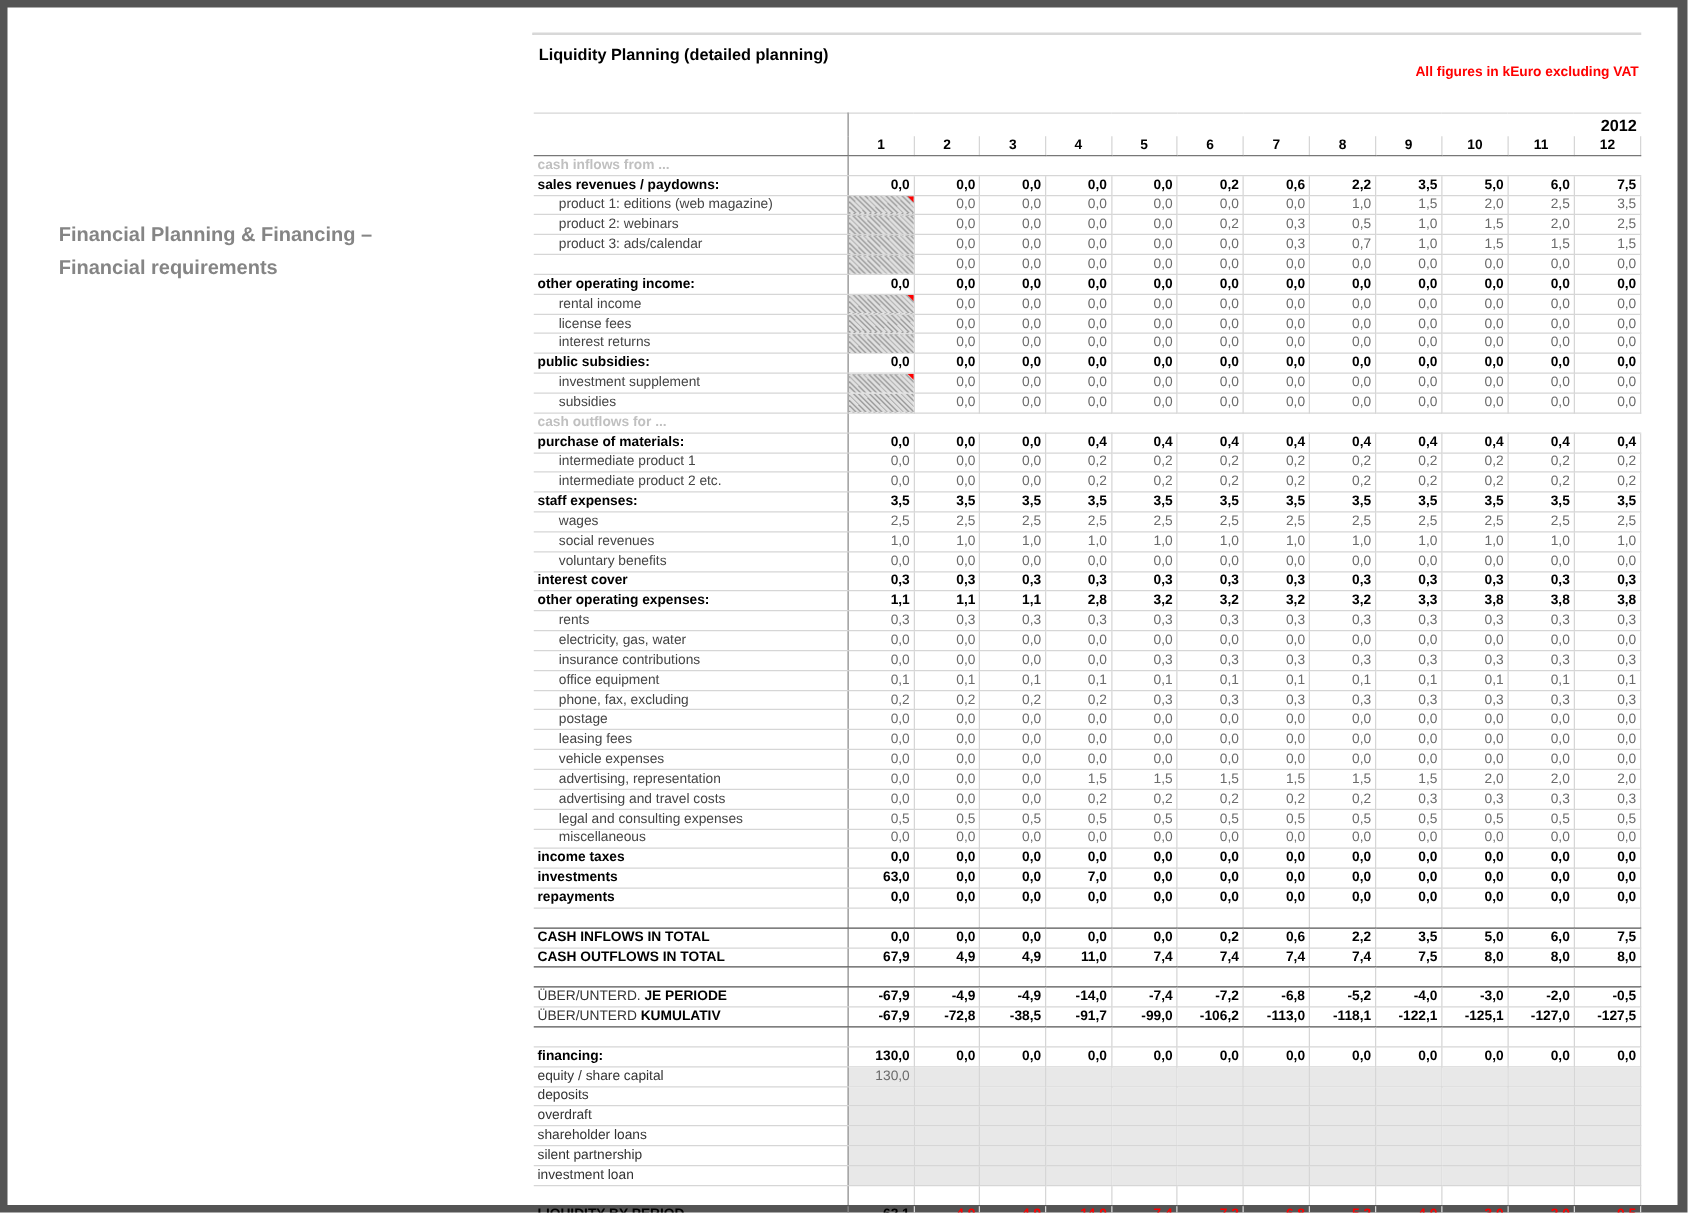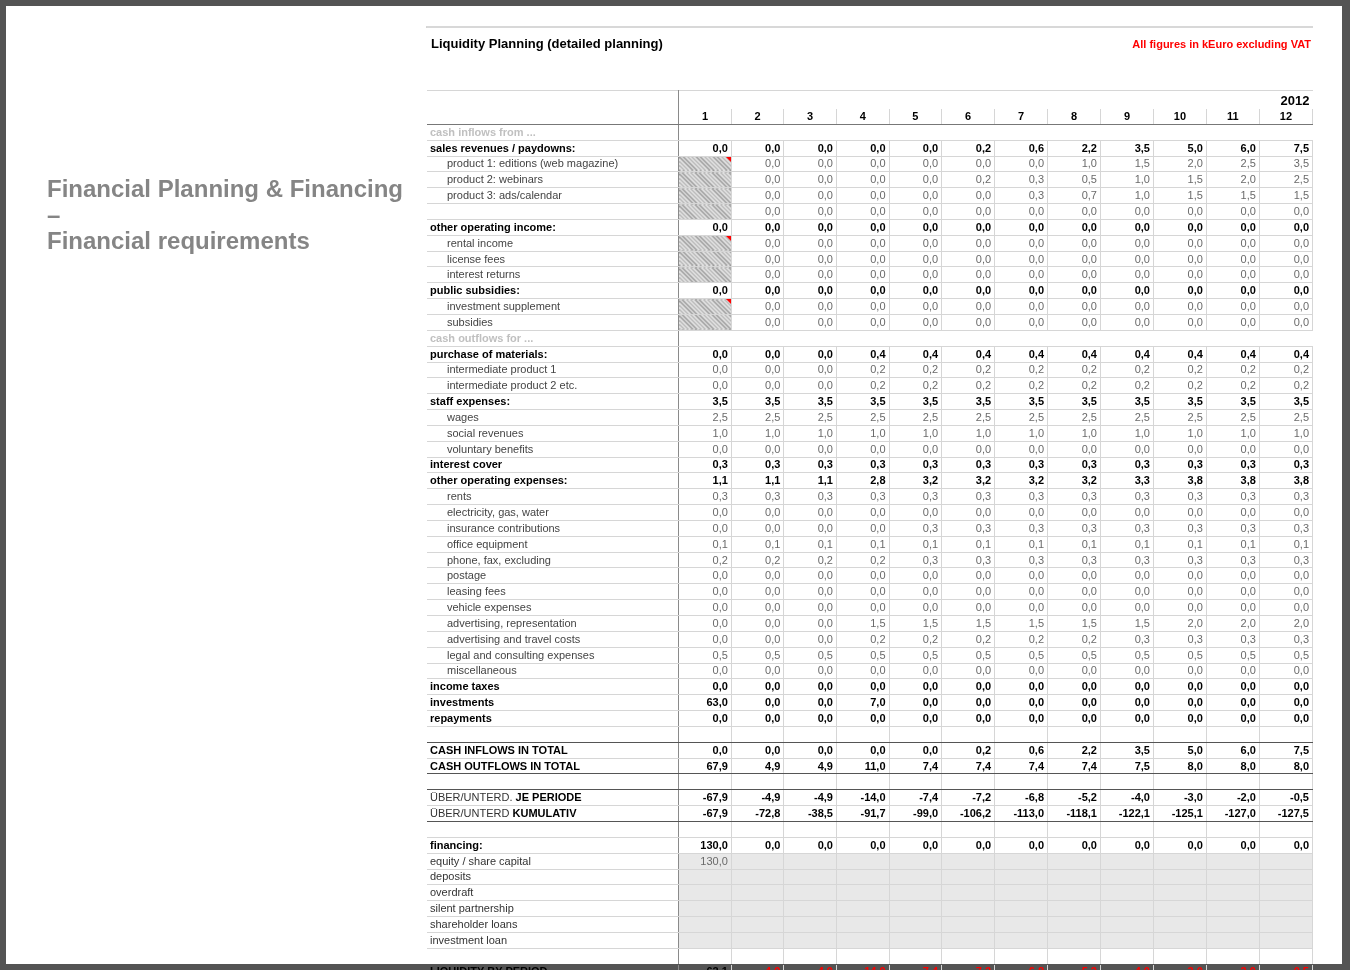--- a/index.html
+++ b/index.html
@@ -5,31 +5,31 @@
   html, body { margin:0; padding:0; }
   body {
     width:1350px; height:970px; background:#545454; position:relative; overflow:hidden;
     font-family:"Liberation Sans", sans-serif;
   }
   .page {
     position:absolute; left:6px; top:6px; width:1336px; height:958px; background:#ffffff;
   }
   .side-title {
     position:absolute; left:41px; top:170px; width:360px;
-    font-size:24px; font-weight:bold; color:#858585; line-height:26px;
+    font-size:16px; font-weight:bold; color:#858585; line-height:26px;
   }
   .sheet {
     position:absolute; left:420px; top:20px; width:886px;
     border-top:2px solid #d8d8d8; border-left:1px solid #d0d0d0;
   }
   .sheet-title {
     position:absolute; left:4px; top:8px; font-size:13px; font-weight:bold; color:#000;
   }
   .sheet-note {
-    position:absolute; right:2px; top:10px; font-size:11px; font-weight:bold; color:#ff0000;
+    position:absolute; right:2px; top:24px; font-size:11px; font-weight:bold; color:#ff0000;
   }
   table.grid {
     position:absolute; left:0; top:62px; border-collapse:collapse; table-layout:fixed;
     font-size:11px; color:#000;
   }
   table.grid td {
     height:14.85px; padding:0 3px 0 3px; white-space:nowrap; overflow:hidden;
     border-bottom:1px solid #d6d6d6; line-height:13px;
   }
   td.lbl { width:232px; padding-left:3px; border-right:1px solid #8a8a8a; }
@@ -798,36 +798,36 @@
             <td class="num gray"></td>
             <td class="num gray"></td>
             <td class="num gray"></td>
             <td class="num gray"></td>
             <td class="num gray"></td>
             <td class="num gray"></td>
             <td class="num gray"></td>
             <td class="num gray"></td>
           </tr>
           <tr class="">
+            <td class="lbl fin">shareholder loans</td>
+            <td class="num gray"></td>
+            <td class="num gray"></td>
+            <td class="num gray"></td>
+            <td class="num gray"></td>
+            <td class="num gray"></td>
+            <td class="num gray"></td>
+            <td class="num gray"></td>
+            <td class="num gray"></td>
+            <td class="num gray"></td>
+            <td class="num gray"></td>
+            <td class="num gray"></td>
+            <td class="num gray"></td>
+          </tr>
+          <tr class="">
             <td class="lbl fin">silent partnership</td>
-            <td class="num gray"></td>
-            <td class="num gray"></td>
-            <td class="num gray"></td>
-            <td class="num gray"></td>
-            <td class="num gray"></td>
-            <td class="num gray"></td>
-            <td class="num gray"></td>
-            <td class="num gray"></td>
-            <td class="num gray"></td>
-            <td class="num gray"></td>
-            <td class="num gray"></td>
-            <td class="num gray"></td>
-          </tr>
-          <tr class="">
-            <td class="lbl fin">shareholder loans</td>
             <td class="num gray"></td>
             <td class="num gray"></td>
             <td class="num gray"></td>
             <td class="num gray"></td>
             <td class="num gray"></td>
             <td class="num gray"></td>
             <td class="num gray"></td>
             <td class="num gray"></td>
             <td class="num gray"></td>
             <td class="num gray"></td>

